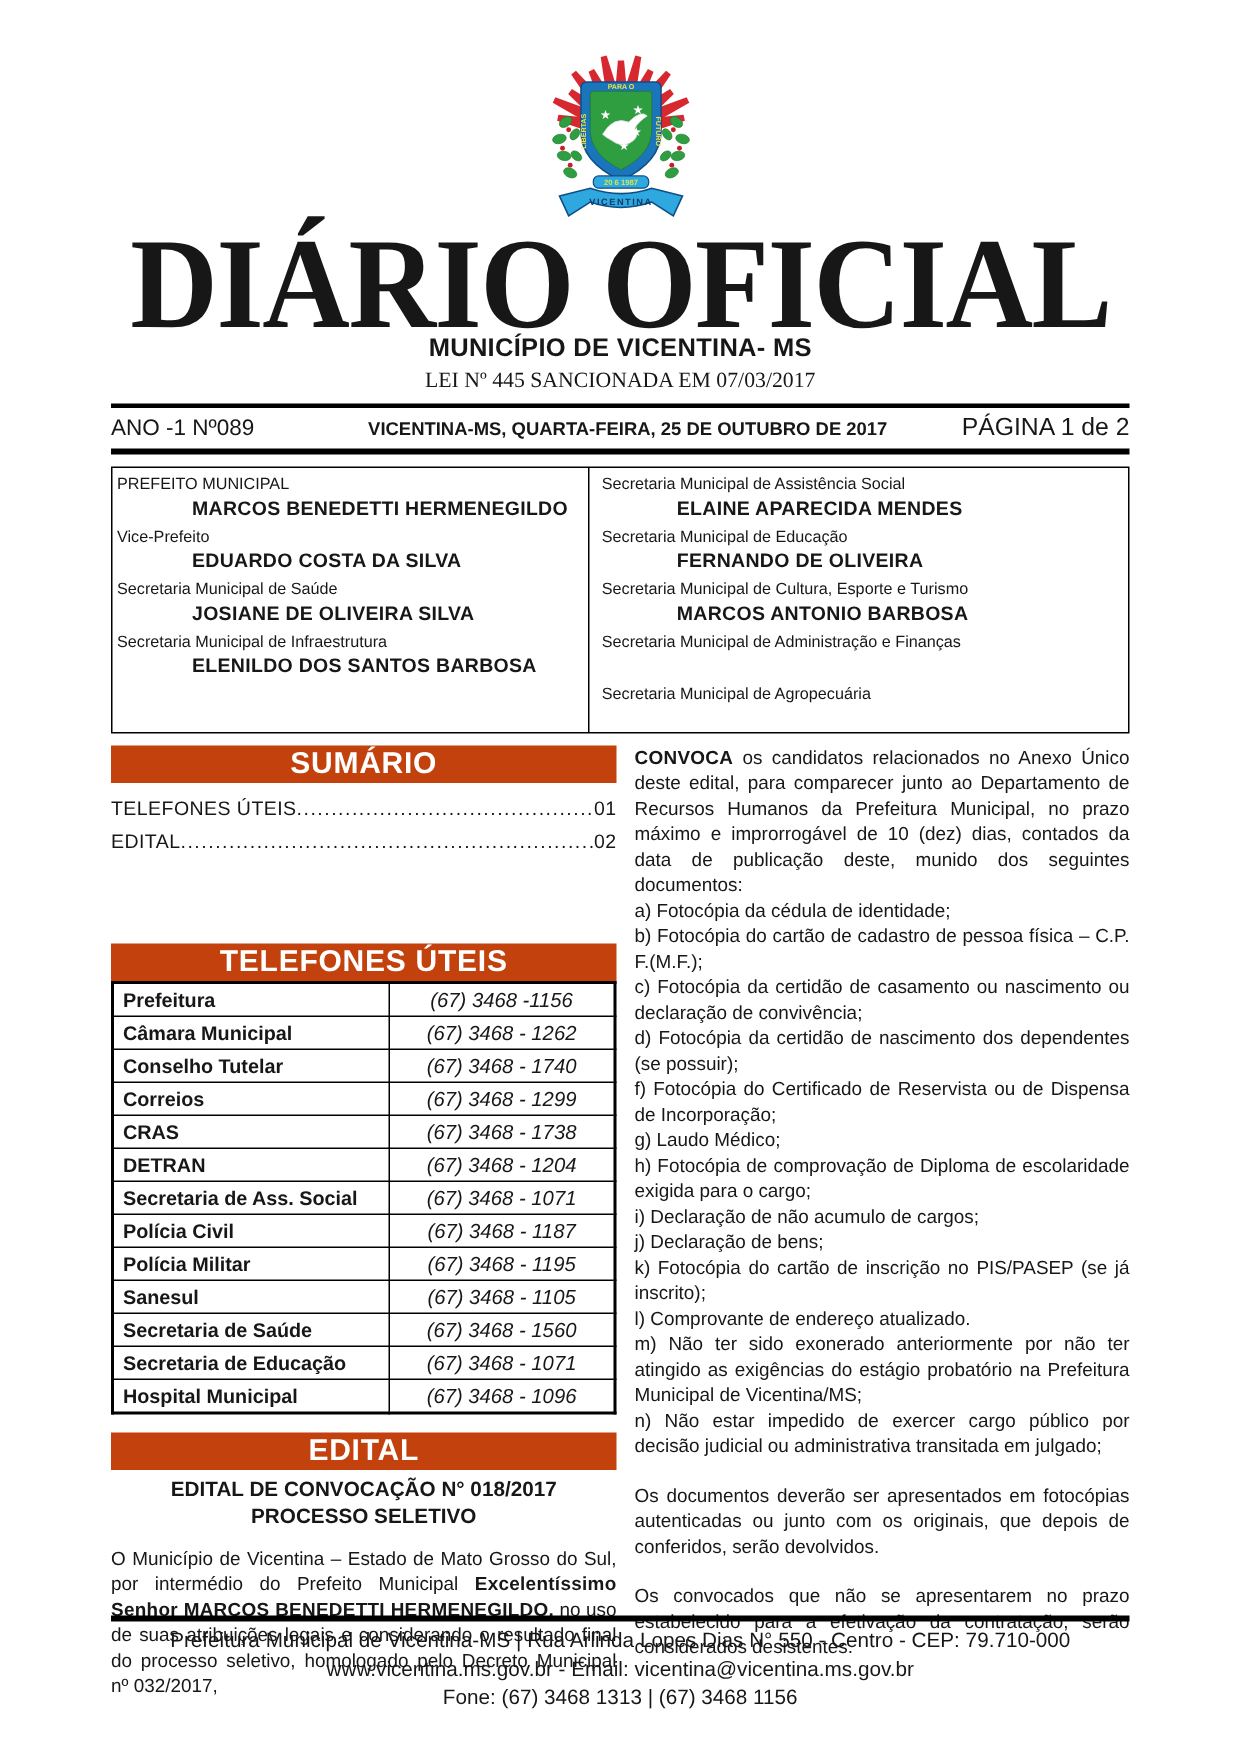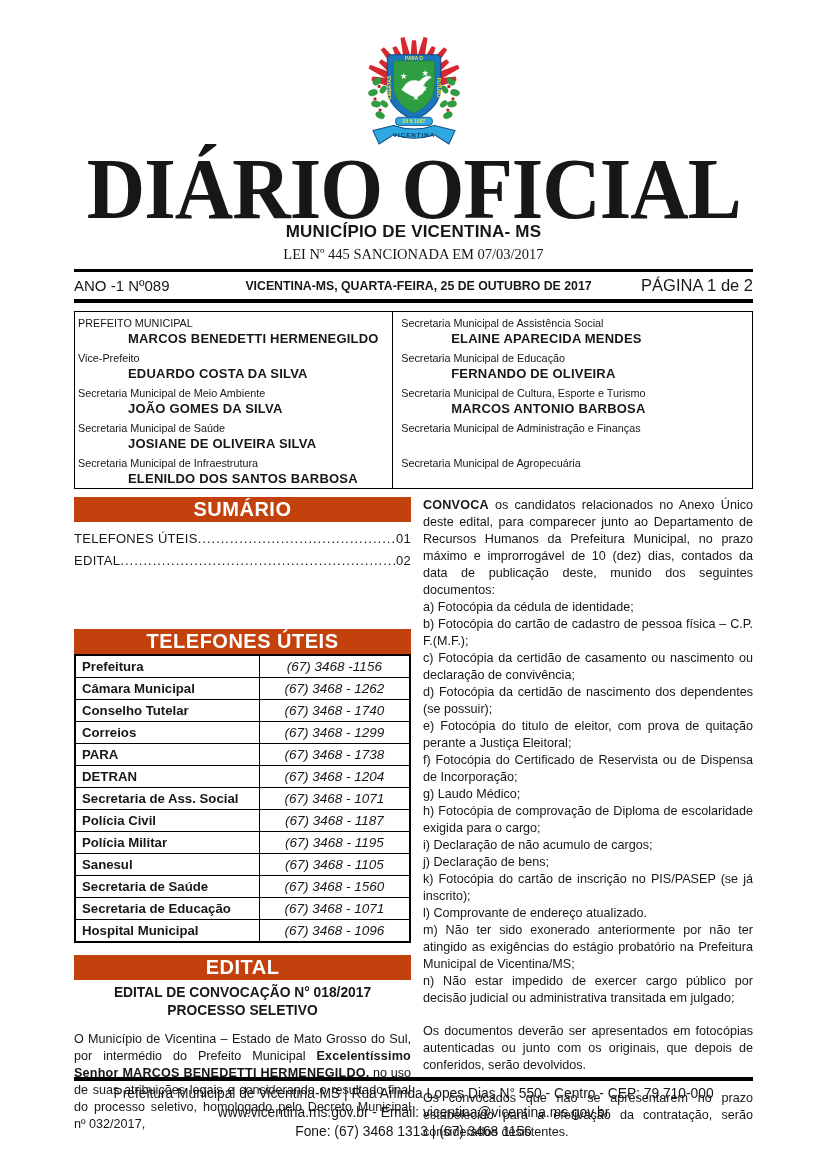--- a/index.html
+++ b/index.html
@@ -191,24 +191,20 @@
       <div class="off-col">
           <div class="off-item">
           <div class="off-role">PREFEITO MUNICIPAL</div>
           <div class="off-name">MARCOS BENEDETTI HERMENEGILDO</div>
         </div>
           <div class="off-item">
           <div class="off-role">Vice-Prefeito</div>
           <div class="off-name">EDUARDO COSTA DA SILVA</div>
         </div>
           <div class="off-item">
-          <div class="off-role">Secretaria Municipal de Meio Ambiente</div>
-          <div class="off-name">JOÃO GOMES DA SILVA</div>
-        </div>
-          <div class="off-item">
           <div class="off-role">Secretaria Municipal de Saúde</div>
           <div class="off-name">JOSIANE DE OLIVEIRA SILVA</div>
         </div>
           <div class="off-item">
           <div class="off-role">Secretaria Municipal de Infraestrutura</div>
           <div class="off-name">ELENILDO DOS SANTOS BARBOSA</div>
         </div>
         </div>
       <div class="off-col right">
           <div class="off-item">
@@ -264,21 +260,21 @@
             </tr>
               <tr>
               <td class="ph-name">Conselho Tutelar</td>
               <td class="ph-num">(67) 3468 - 1740</td>
             </tr>
               <tr>
               <td class="ph-name">Correios</td>
               <td class="ph-num">(67) 3468 - 1299</td>
             </tr>
               <tr>
-              <td class="ph-name">PARA</td>
+              <td class="ph-name">CRAS</td>
               <td class="ph-num">(67) 3468 - 1738</td>
             </tr>
               <tr>
               <td class="ph-name">DETRAN</td>
               <td class="ph-num">(67) 3468 - 1204</td>
             </tr>
               <tr>
               <td class="ph-name">Secretaria de Ass. Social</td>
               <td class="ph-num">(67) 3468 - 1071</td>
             </tr>
@@ -315,21 +311,20 @@
         <p class="body-text edital-p"><span>O Município de Vicentina – Estado de Mato Grosso do Sul, por intermédio do Prefeito Municipal </span><b>Excelentíssimo Senhor MARCOS BENEDETTI HERMENEGILDO,</b><span> no uso de suas atribuições legais e considerando o resultado final do processo seletivo, homologado pelo Decreto Municipal nº 032/2017,</span></p>
       </div>
 
       <div class="col-right">
         <p class="body-text lead" style="margin:0"><b>CONVOCA</b><span> os candidatos relacionados no Anexo Único deste edital, para comparecer junto ao Departamento de Recursos Humanos da Prefeitura Municipal, no prazo máximo e improrrogável de 10 (dez) dias, contados da data de publicação deste, munido dos seguintes documentos:</span></p>
         <div class="conv-items body-text">
             <p>a) Fotocópia da cédula de identidade;</p>
             <p>b) Fotocópia do cartão de cadastro de pessoa física – C.P. F.(M.F.);</p>
             <p>c) Fotocópia da certidão de casamento ou nascimento ou declaração de convivência;</p>
             <p>d) Fotocópia da certidão de nascimento dos dependentes (se possuir);</p>
-            <p>e) Fotocópia do titulo de eleitor, com prova de quitação perante a Justiça Eleitoral;</p>
             <p>f) Fotocópia do Certificado de Reservista ou de Dispensa de Incorporação;</p>
             <p>g) Laudo Médico;</p>
             <p>h) Fotocópia de comprovação de Diploma de escolaridade exigida para o cargo;</p>
             <p>i) Declaração de não acumulo de cargos;</p>
             <p>j) Declaração de bens;</p>
             <p>k) Fotocópia do cartão de inscrição no PIS/PASEP (se já inscrito);</p>
             <p>l) Comprovante de endereço atualizado.</p>
             <p>m) Não ter sido exonerado anteriormente por não ter atingido as exigências do estágio probatório na Prefeitura Municipal de Vicentina/MS;</p>
             <p>n) Não estar impedido de exercer cargo público por decisão judicial ou administrativa transitada em julgado;</p>
           </div>

